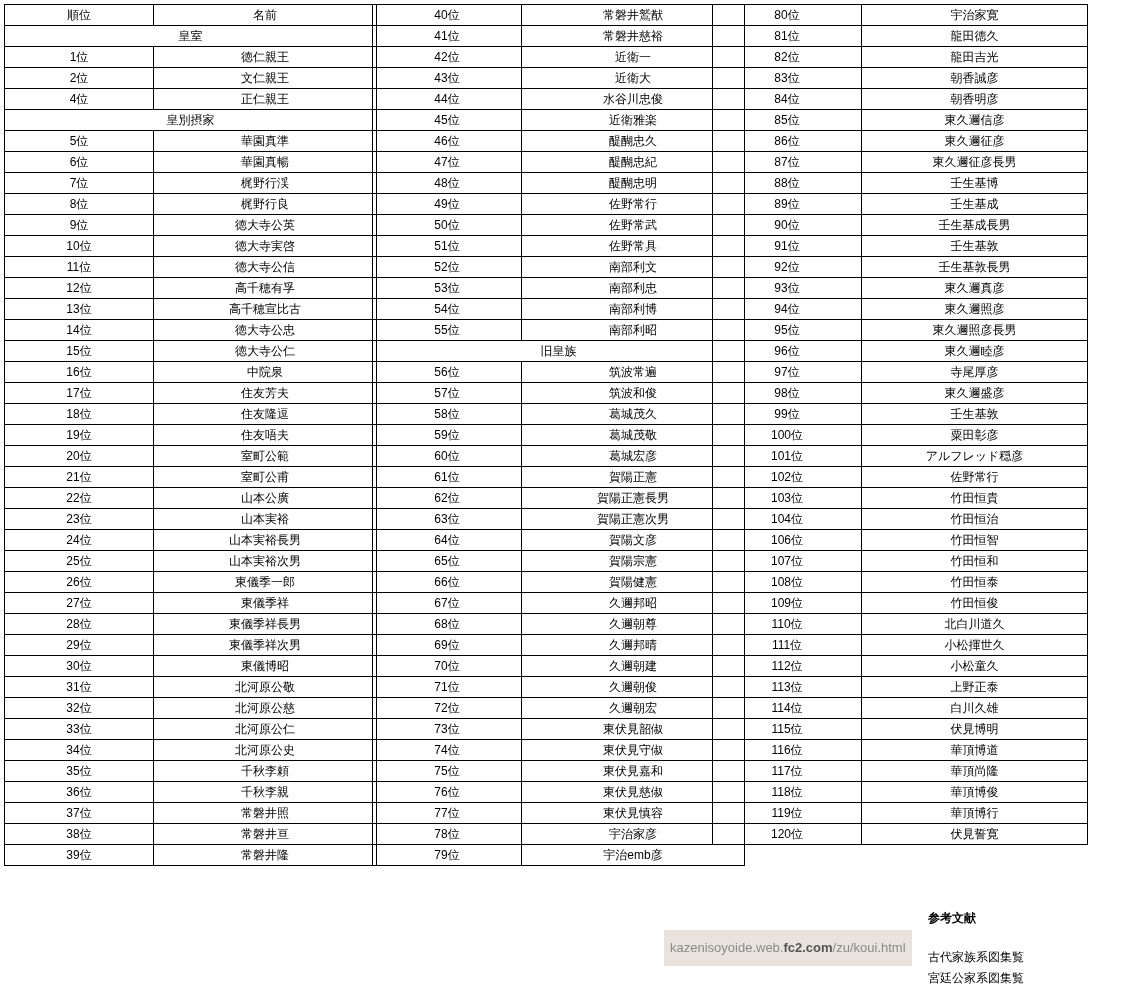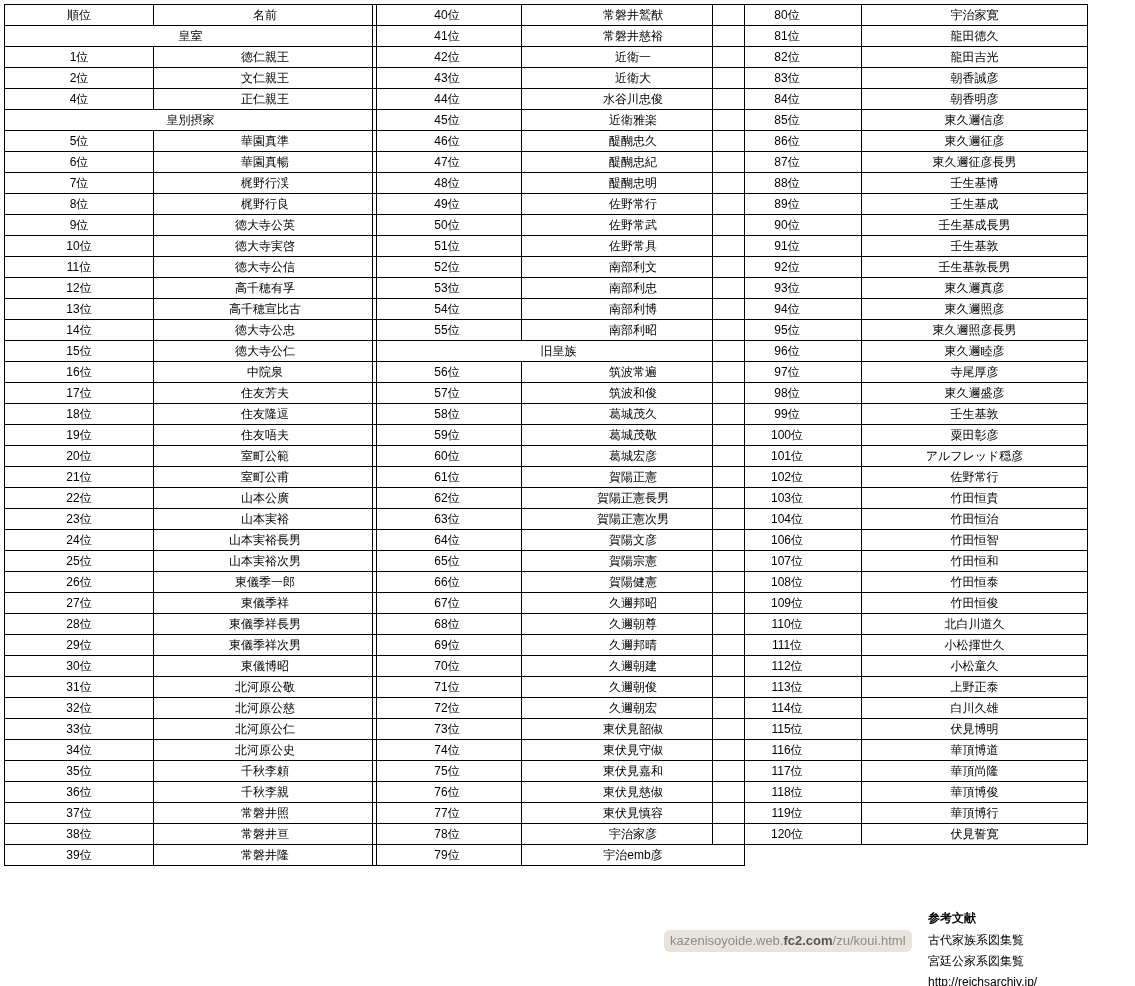--- a/index.html
+++ b/index.html
@@ -58,40 +58,39 @@
     height: 86px;
   }
   .url-bar {
     position: absolute;
     left: 664px;
     top: 30px;
     background: #e8e3dc;
     color: #8b8b8b;
     font-size: 13px;
     line-height: 20px;
-    padding: 1px 6px;
+    padding: 8px 6px;
     white-space: nowrap;
-    border-radius: 6px;
   }
   .url-bar b {
     color: #555555;
     font-weight: bold;
   }
   .refs {
     position: absolute;
     left: 928px;
     top: 8px;
     font-size: 12px;
     line-height: 21px;
     color: #000000;
     white-space: nowrap;
   }
   .refs .ref-title {
     font-weight: bold;
-    margin-bottom: 1px;
+    margin-bottom: 18px;
   }
 </style>
 </head>
 <body>
 
 <div class="page">
 
   <div class="col" id="col1">
     <table class="tbl">
       <tbody>

